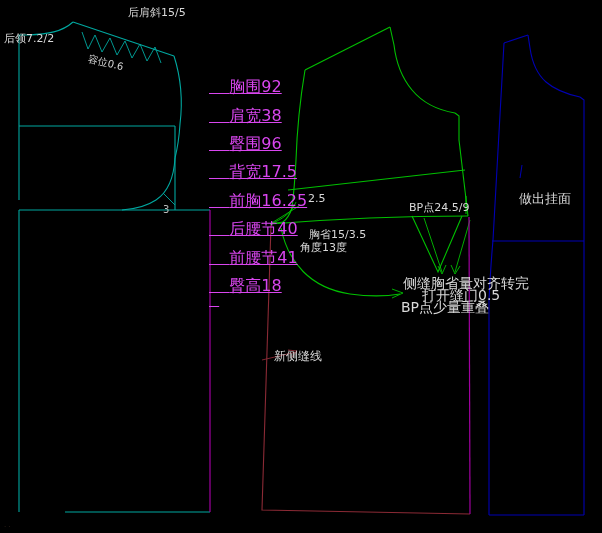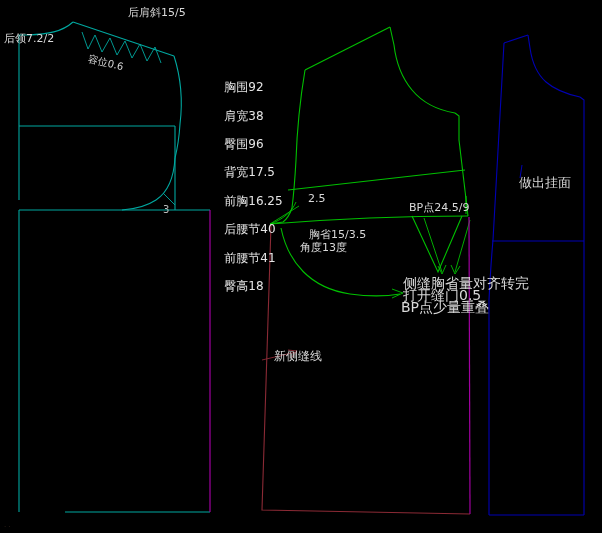--- a/index.html
+++ b/index.html
@@ -40,24 +40,25 @@
   .anno.small {
     font-size: 14px;
     line-height: 12px;
   }
   .anno.rot {
     transform: rotate(14deg);
     transform-origin: left top;
   }
   .spec-list {
     position: absolute;
-    color: #e5e5e5;
-    font-size: 12px;
+    color: #d946ef;
+    font-size: 16px;
     line-height: 14.2px;
     white-space: pre;
+    text-decoration: underline;
   }
   .cjk {
     font-family: "DejaVu Sans", "Liberation Sans", sans-serif;
   }
   .corner-mark {
     position: absolute;
     color: #3a2a20;
     font-size: 7px;
     line-height: 7px;
   }
@@ -199,22 +200,22 @@
 
   <div class="anno" style="left:308px; top:192px; font-size:11px;">2.5</div>
 
   <div class="anno cjk" style="left:293px; top:228px;margin-left:16px;">胸省15/3.5</div>
 
   <div class="anno cjk" style="left:300px; top:241px;">角度13度</div>
 
   <div class="anno cjk" style="left:409px; top:201px;">BP点24.5/9</div>
 
   <div class="anno small cjk" style="left:403px; top:277px;">侧缝胸省量对齐转完</div>
-  <div class="anno small cjk" style="left:403px; top:289px;">打开缝门0.5</div>
+  <div class="anno small cjk" style="left:422px; top:289px;">打开缝门0.5</div>
   <div class="anno small cjk" style="left:401px; top:301px;">BP点少量重叠</div>
 
   <div class="anno cjk" style="left:274px; top:350px; font-size:12px;">新侧缝线</div>
 
-  <div class="anno cjk" style="left:519px; top:176px; font-size:13px;">做出挂面</div>
+  <div class="anno cjk" style="left:519px; top:192px; font-size:13px;">做出挂面</div>
 
   <div class="corner-mark" style="left:4px; top:524px;">· ·</div>
 
 </div>
 
 </body></html>

